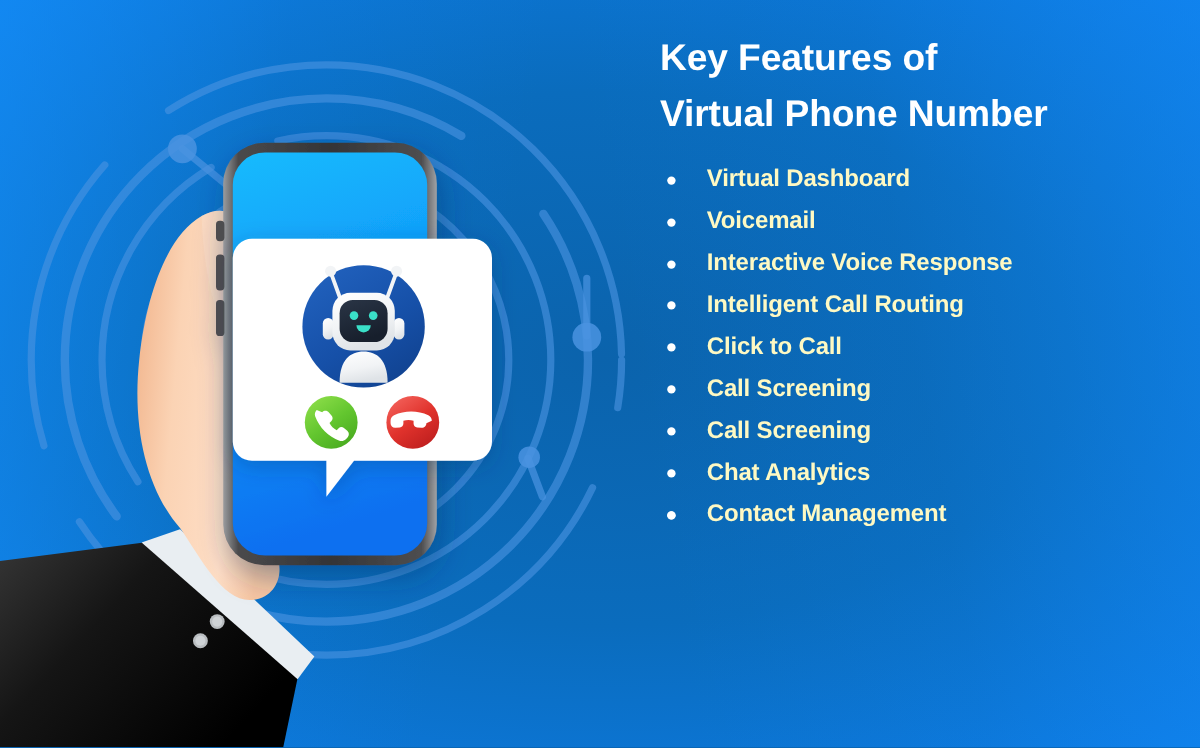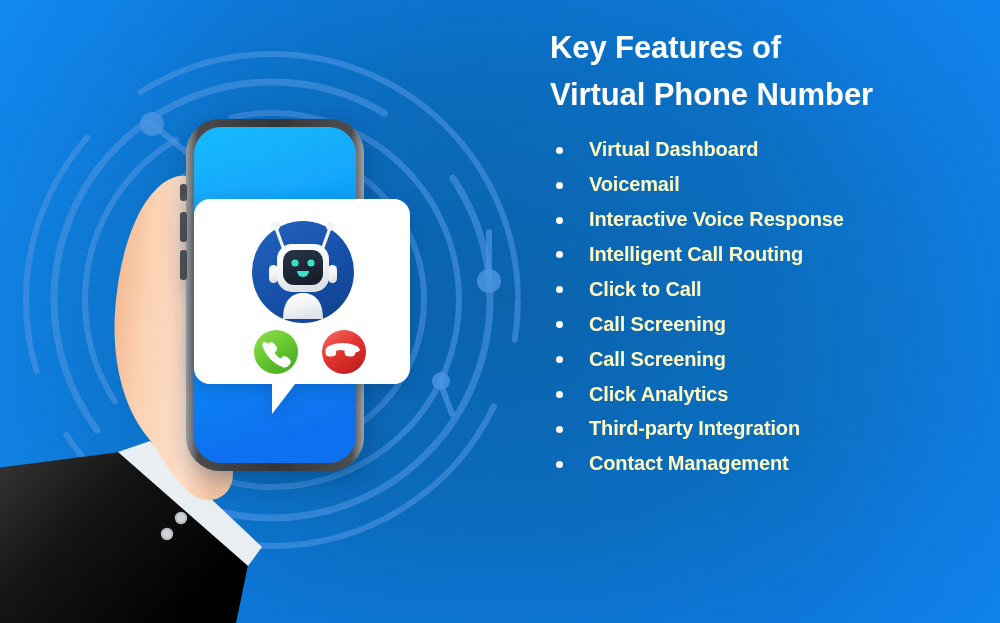--- a/index.html
+++ b/index.html
@@ -271,19 +271,19 @@
     </h1>
 
     <ul class="features">
       <li><span class="dot"></span><span>Virtual Dashboard</span></li>
       <li><span class="dot"></span><span>Voicemail</span></li>
       <li><span class="dot"></span><span>Interactive Voice Response</span></li>
       <li><span class="dot"></span><span>Intelligent Call Routing</span></li>
       <li><span class="dot"></span><span>Click to Call</span></li>
       <li><span class="dot"></span><span>Call Screening</span></li>
       <li><span class="dot"></span><span>Call Screening</span></li>
-      <li><span class="dot"></span><span>Click Analytics</span></li>
-      <li><span class="dot"></span><span>Third-party Integration</span></li>
+      <li><span class="dot"></span><span>Chat Analytics</span></li>
+      <li><span class="dot"></span></li>
       <li><span class="dot"></span><span>Contact Management</span></li>
     </ul>
   </div>
 
 </div>
 
 </body></html>

